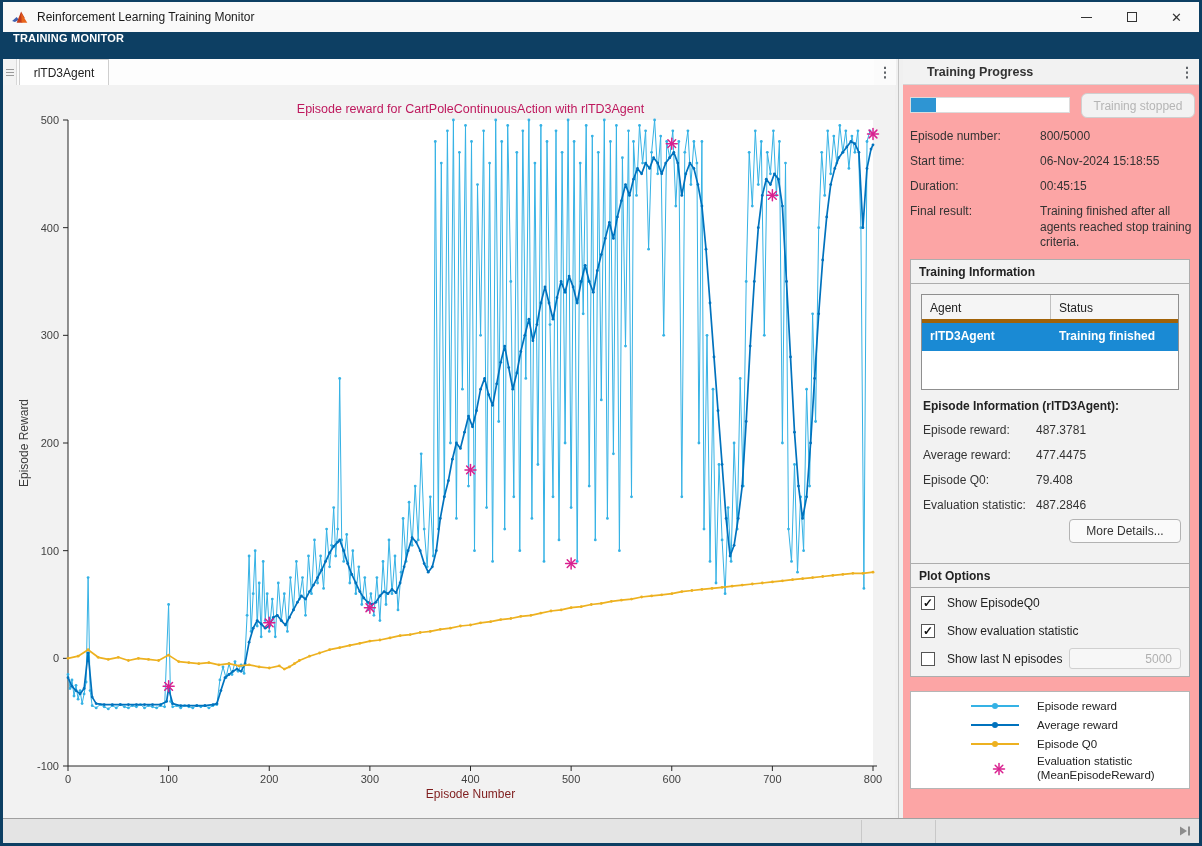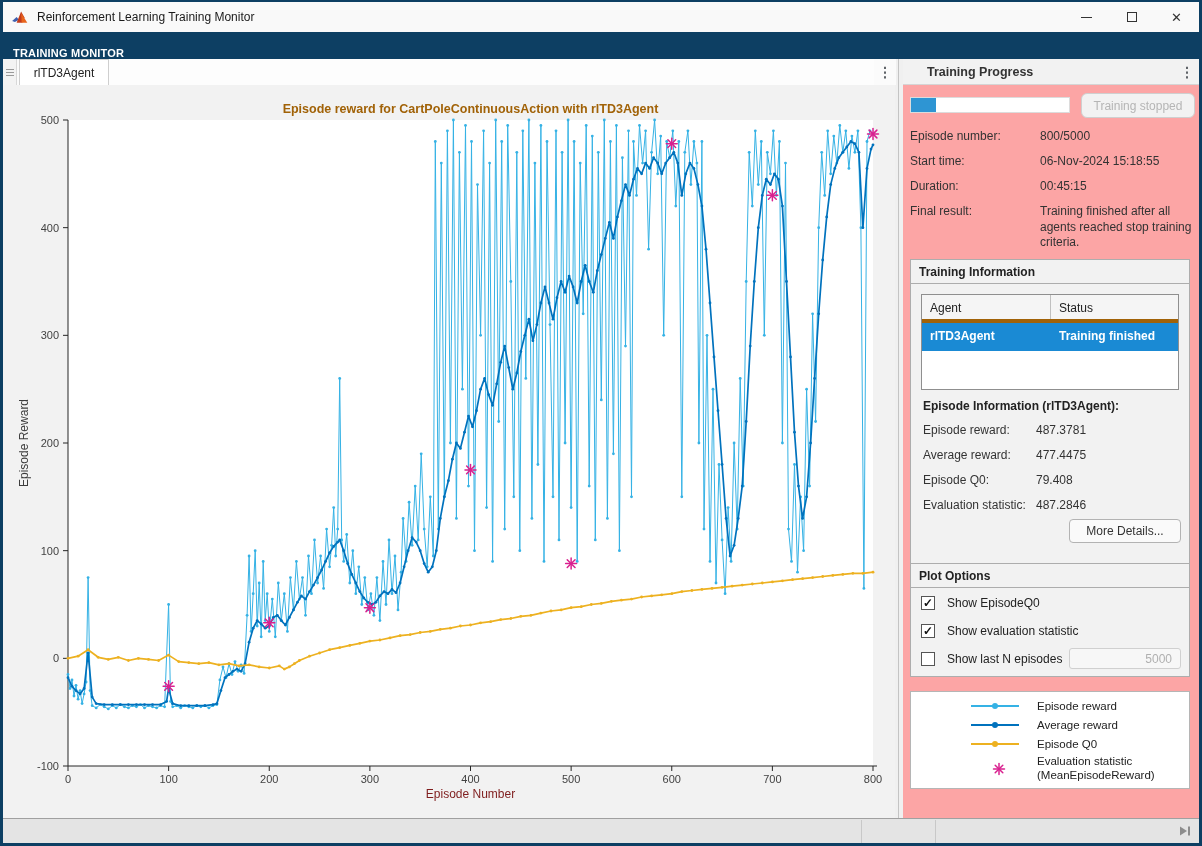--- a/index.html
+++ b/index.html
@@ -11,33 +11,33 @@
   
   .titlebar { position:absolute; left:0; top:0; width:1196px; height:30px; background:#f9f9f9; display:flex; align-items:center; }
   .titlebar .app-icon { width:18px; height:18px; margin-left:8px; }
   .titlebar .title-text { margin-left:8px; font-size:12px; color:#1a1a1a; }
   .win-controls { position:absolute; right:0; top:0; height:30px; display:flex; }
   .win-btn { width:45px; height:30px; display:flex; align-items:center; justify-content:center; color:#333; cursor:pointer; }
   .min-glyph { width:11px; height:1px; background:#333; display:block; }
   .max-glyph { width:10px; height:10px; border:1px solid #333; display:block; }
   .close-glyph { font-size:13px; line-height:1; color:#333; }
   
-  .ribbon { position:absolute; left:0; top:30px; width:1196px; height:27px; background:#0d3f63; display:flex; align-items:flex-end; }
+  .ribbon { position:absolute; left:0; top:30px; width:1196px; height:27px; background:#0d3f63; display:flex; align-items:flex-start; }
   .ribbon-tab { color:#ffffff; font-size:11px; font-weight:bold; letter-spacing:.2px; margin-left:10px; }
   
   .tabrow { position:absolute; left:0; top:57px; width:893px; height:26px; background:#fbfbfb; display:flex; align-items:stretch; }
   .grip { width:14px; border-right:1px solid #d8d8d8; background:#f3f3f3; display:flex; flex-direction:column; align-items:center; justify-content:center; gap:2px; }
   .grip i { display:block; width:8px; height:1px; background:#9a9a9a; }
   .doc-tab { width:90px; margin-left:2px; background:#ffffff; border:1px solid #cfcfcf; border-bottom:none; display:flex; align-items:center; justify-content:center; font-size:12px; color:#222; }
   .tab-filler { flex:1; background:#fdfdfd; }
   .strip-menu { width:22px; display:flex; align-items:center; justify-content:center; color:#5f6368; font-size:14px; font-weight:bold; cursor:pointer; }
   .v-divider { position:absolute; left:895px; top:57px; width:1px; height:759px; background:#c4c4c4; }
   
   .chart-area { position:absolute; left:0; top:83px; width:892px; height:733px; background:#f2f2f2; }
-  .chart-title { position:absolute; left:65px; top:17px; width:805px; text-align:center; font-size:12.5px; font-weight:bold; color:#a16207; }
+  .chart-title { position:absolute; left:65px; top:17px; width:805px; text-align:center; font-size:12.5px; font-weight:normal; color:#be185d; }
   .chart-xlabel { position:absolute; left:65px; top:702px; width:805px; text-align:center; font-size:12px; color:#7f1d1d; }
   .chart-ylabel { position:absolute; left:12px; top:35px; height:646px; width:18px; display:flex; align-items:center; justify-content:center; writing-mode:vertical-rl; transform:rotate(180deg); font-size:12px; color:#3c3c3c; }
   
   .rp-header { position:absolute; left:900px; top:57px; width:296px; height:26px; background:#f2f2f2; border-bottom:1px solid #d5d5d5; display:flex; align-items:center; }
   .rp-header .hd { margin-left:24px; font-size:12.5px; font-weight:bold; color:#333; flex:1; }
   .rp-menu { width:24px; text-align:center; color:#5f6368; font-size:14px; font-weight:bold; cursor:pointer; }
   .rightpanel { position:absolute; left:900px; top:83px; width:296px; height:733px; background:#fca5a5; }
   .progress-track { position:absolute; left:7px; top:12px; width:160px; height:16px; background:#ffffff; border:1px solid #dcdcdc; }
   .progress-fill { height:100%; background:#2e95d3; }
   .btn-disabled { position:absolute; left:178px; top:8px; width:114px; height:25px; border:1px solid #cfcfcf; border-radius:6px; color:#b5b5b5; background:#f2f2f2; font-size:12px; display:flex; align-items:center; justify-content:center; }

